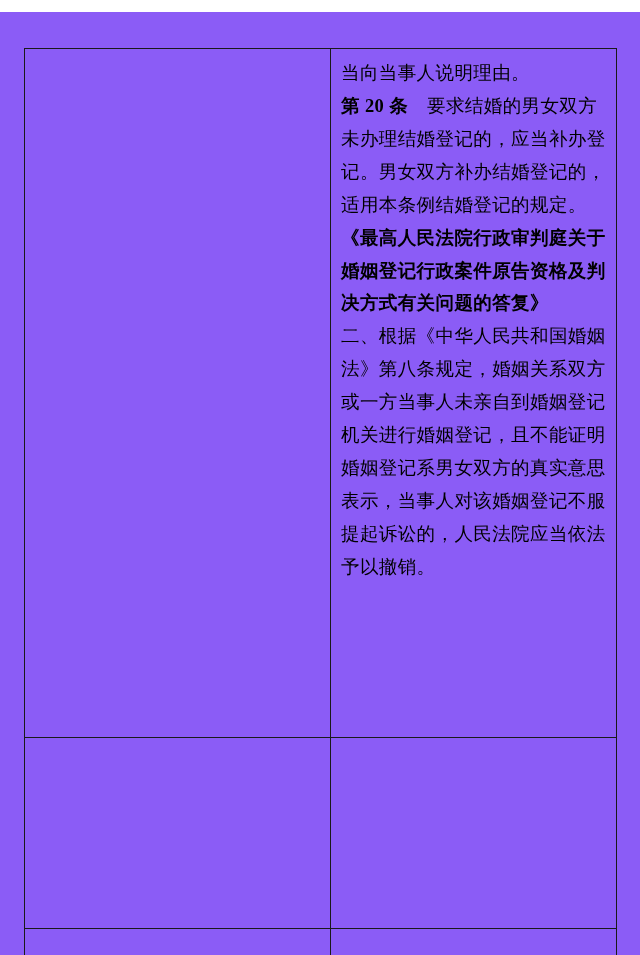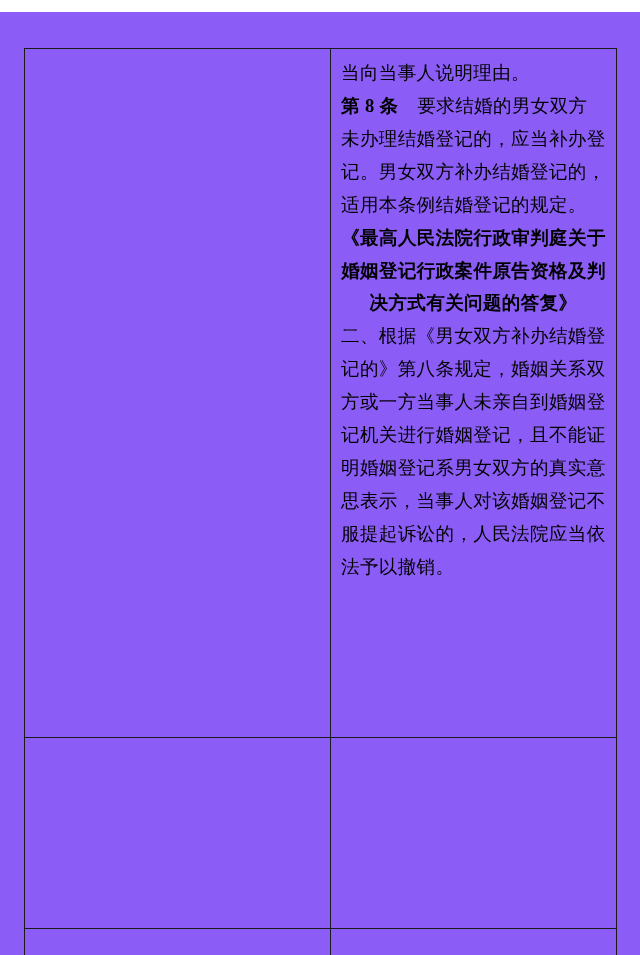--- a/index.html
+++ b/index.html
@@ -44,21 +44,20 @@
     line-height: 1.78;
     letter-spacing: 0.4px;
     text-align: left;
     word-break: break-all;
   }
   .cellblock p {
     margin: 0;
   }
   .bold {
     font-weight: bold;
-    text-align: center;
   }
 
   
   .spacer-688 { height: 670px; }
   .spacer-190 { height: 172px; }
   .spacer-36 { height: 20px; }
 
   .indent-title {
     font-weight: bold;
   }
@@ -76,23 +75,23 @@
     <tbody>
       <tr>
         <td class="col-left">
           <div class="cellblock">
             <div class="spacer-688"></div>
           </div>
         </td>
         <td class="col-right">
           <div class="cellblock">
             <p>当向当事人说明理由。</p>
-            <p><span class="num">第 8 条</span><span>　</span><span>要求结婚的男女双方未办理结婚登记的，应当补办登记。男女双方补办结婚登记的，适用本条例结婚登记的规定。</span></p>
+            <p><span class="num">第 20 条</span><span>　</span><span>要求结婚的男女双方未办理结婚登记的，应当补办登记。男女双方补办结婚登记的，适用本条例结婚登记的规定。</span></p>
             <p class="bold">《最高人民法院行政审判庭关于婚姻登记行政案件原告资格及判决方式有关问题的答复》</p>
-            <p>二、根据《男女双方补办结婚登记的》第八条规定，婚姻关系双方或一方当事人未亲自到婚姻登记机关进行婚姻登记，且不能证明婚姻登记系男女双方的真实意思表示，当事人对该婚姻登记不服提起诉讼的，人民法院应当依法予以撤销。</p>
+            <p>二、根据《中华人民共和国婚姻法》第八条规定，婚姻关系双方或一方当事人未亲自到婚姻登记机关进行婚姻登记，且不能证明婚姻登记系男女双方的真实意思表示，当事人对该婚姻登记不服提起诉讼的，人民法院应当依法予以撤销。</p>
           </div>
         </td>
       </tr>
       <tr>
         <td class="col-left">
           <div class="cellblock">
             <div class="spacer-36"></div>
           </div>
         </td>
         <td class="col-right">

